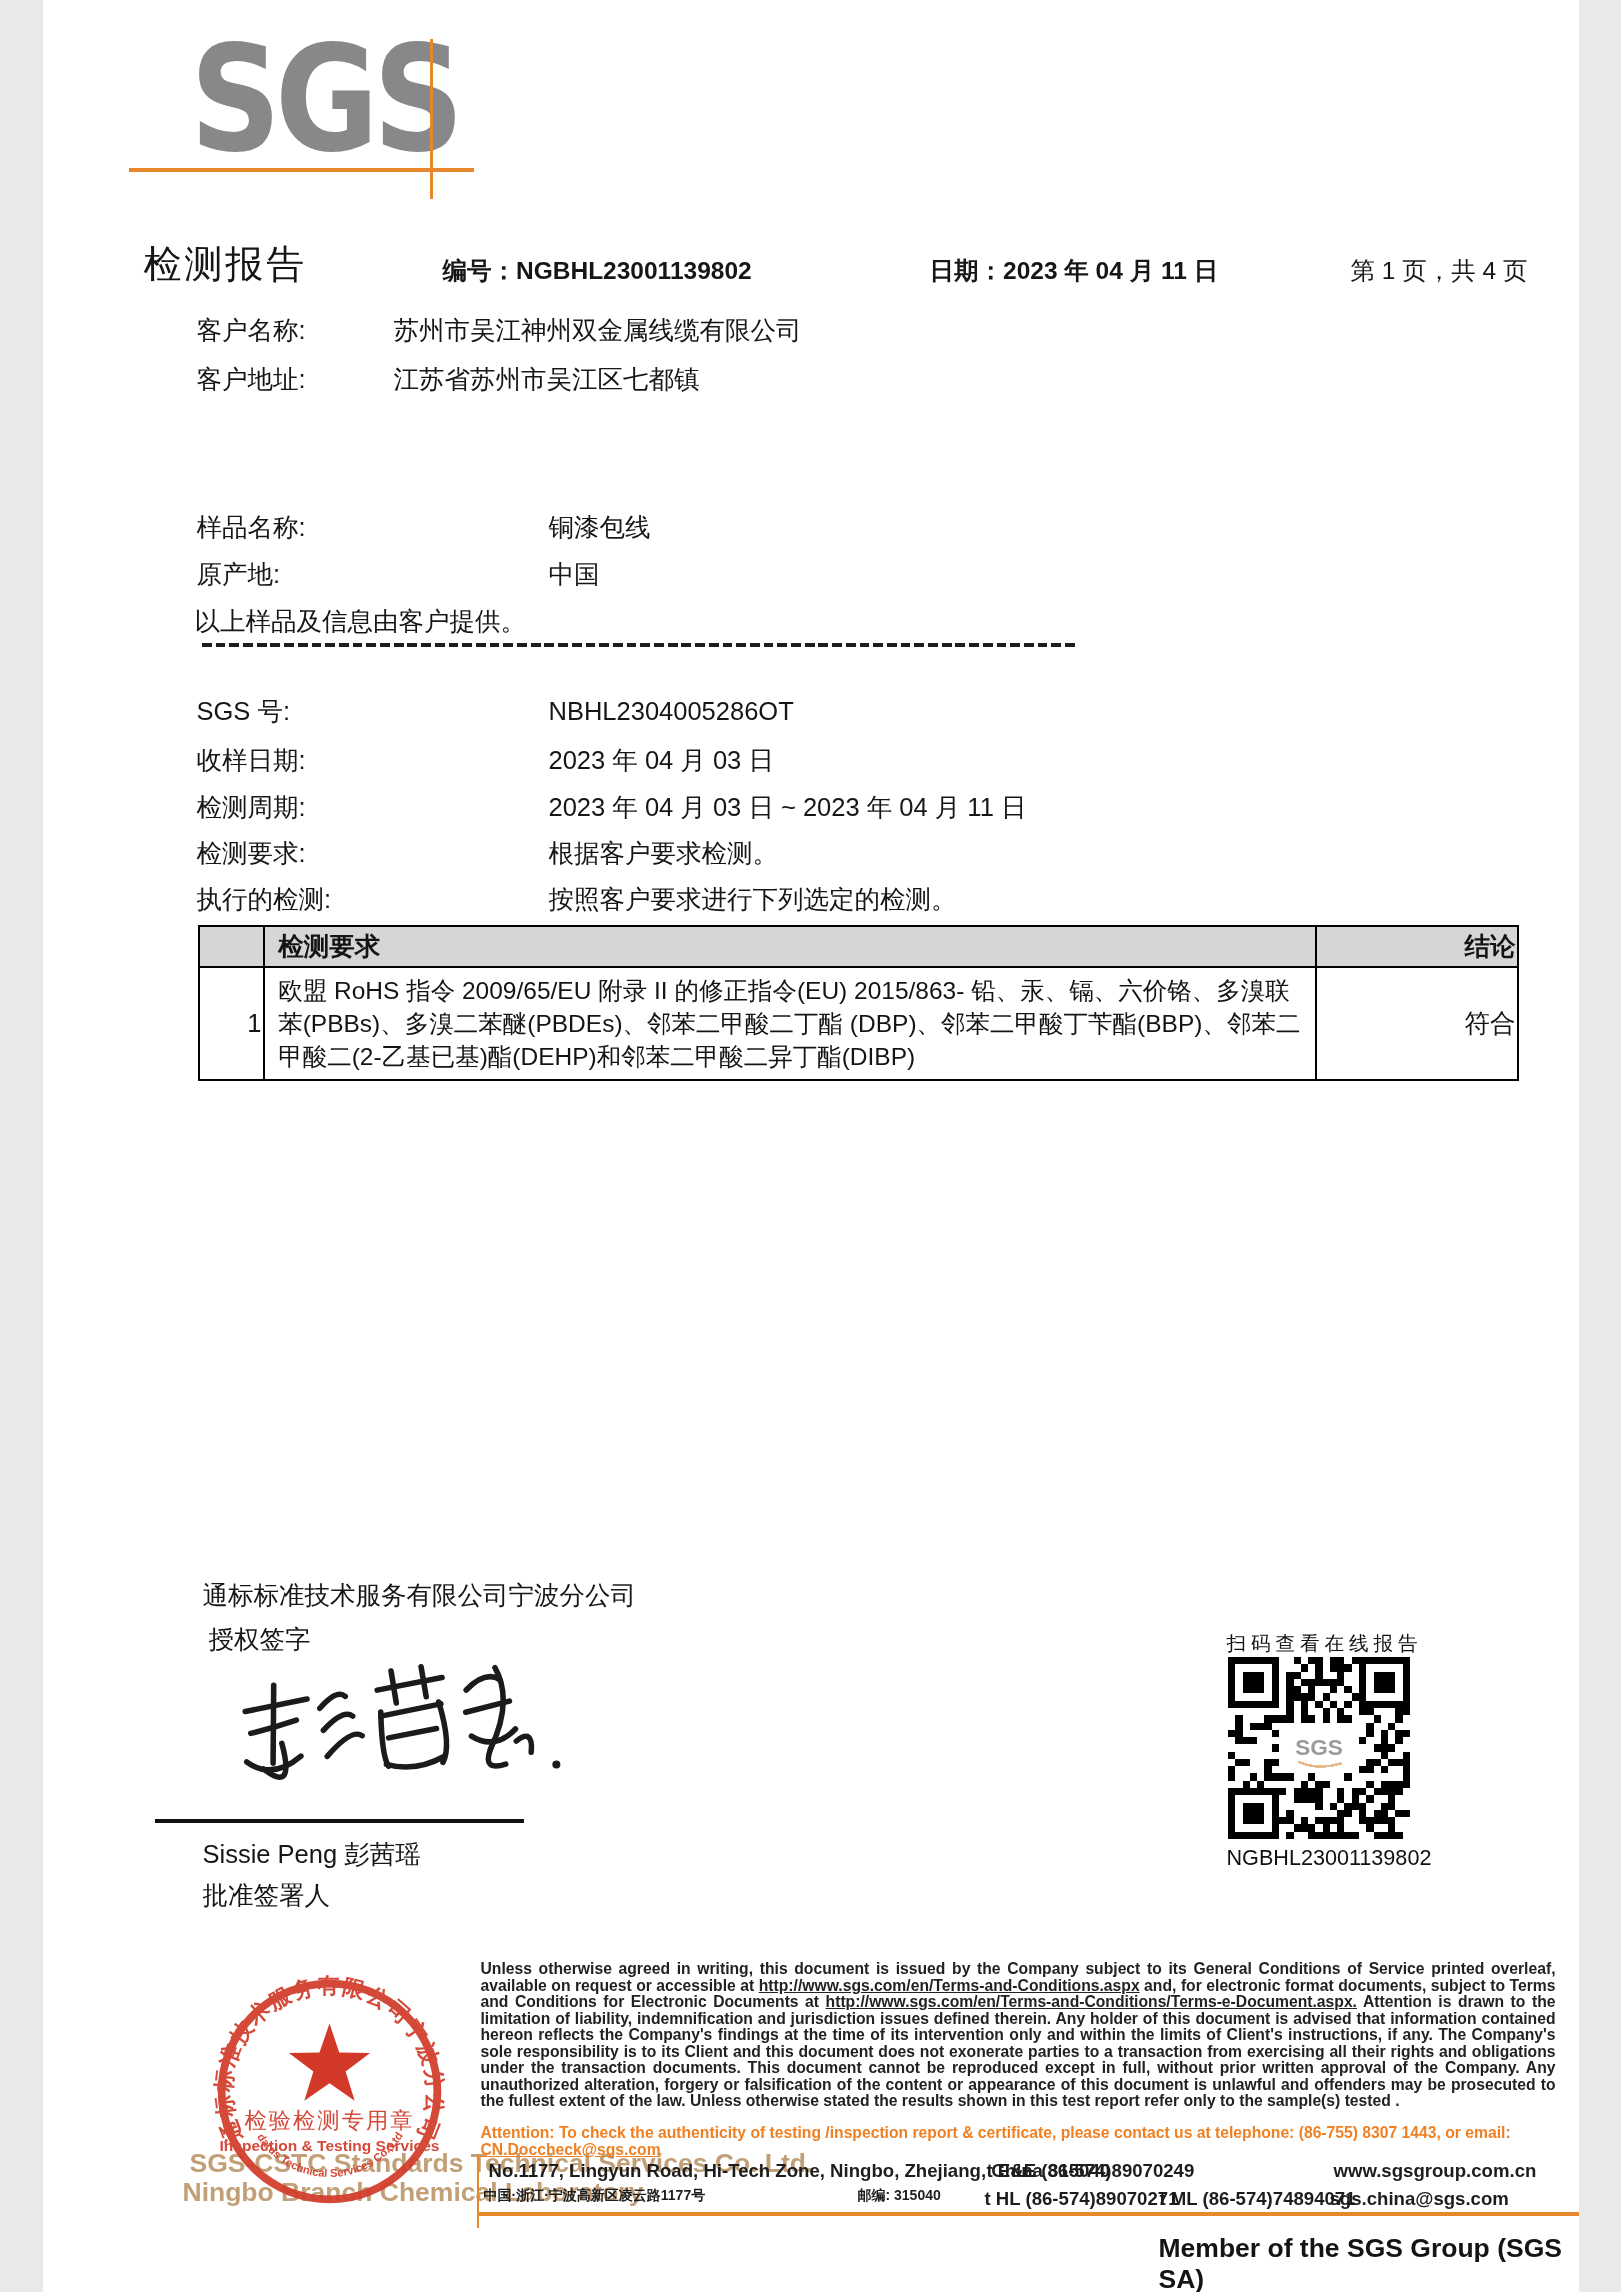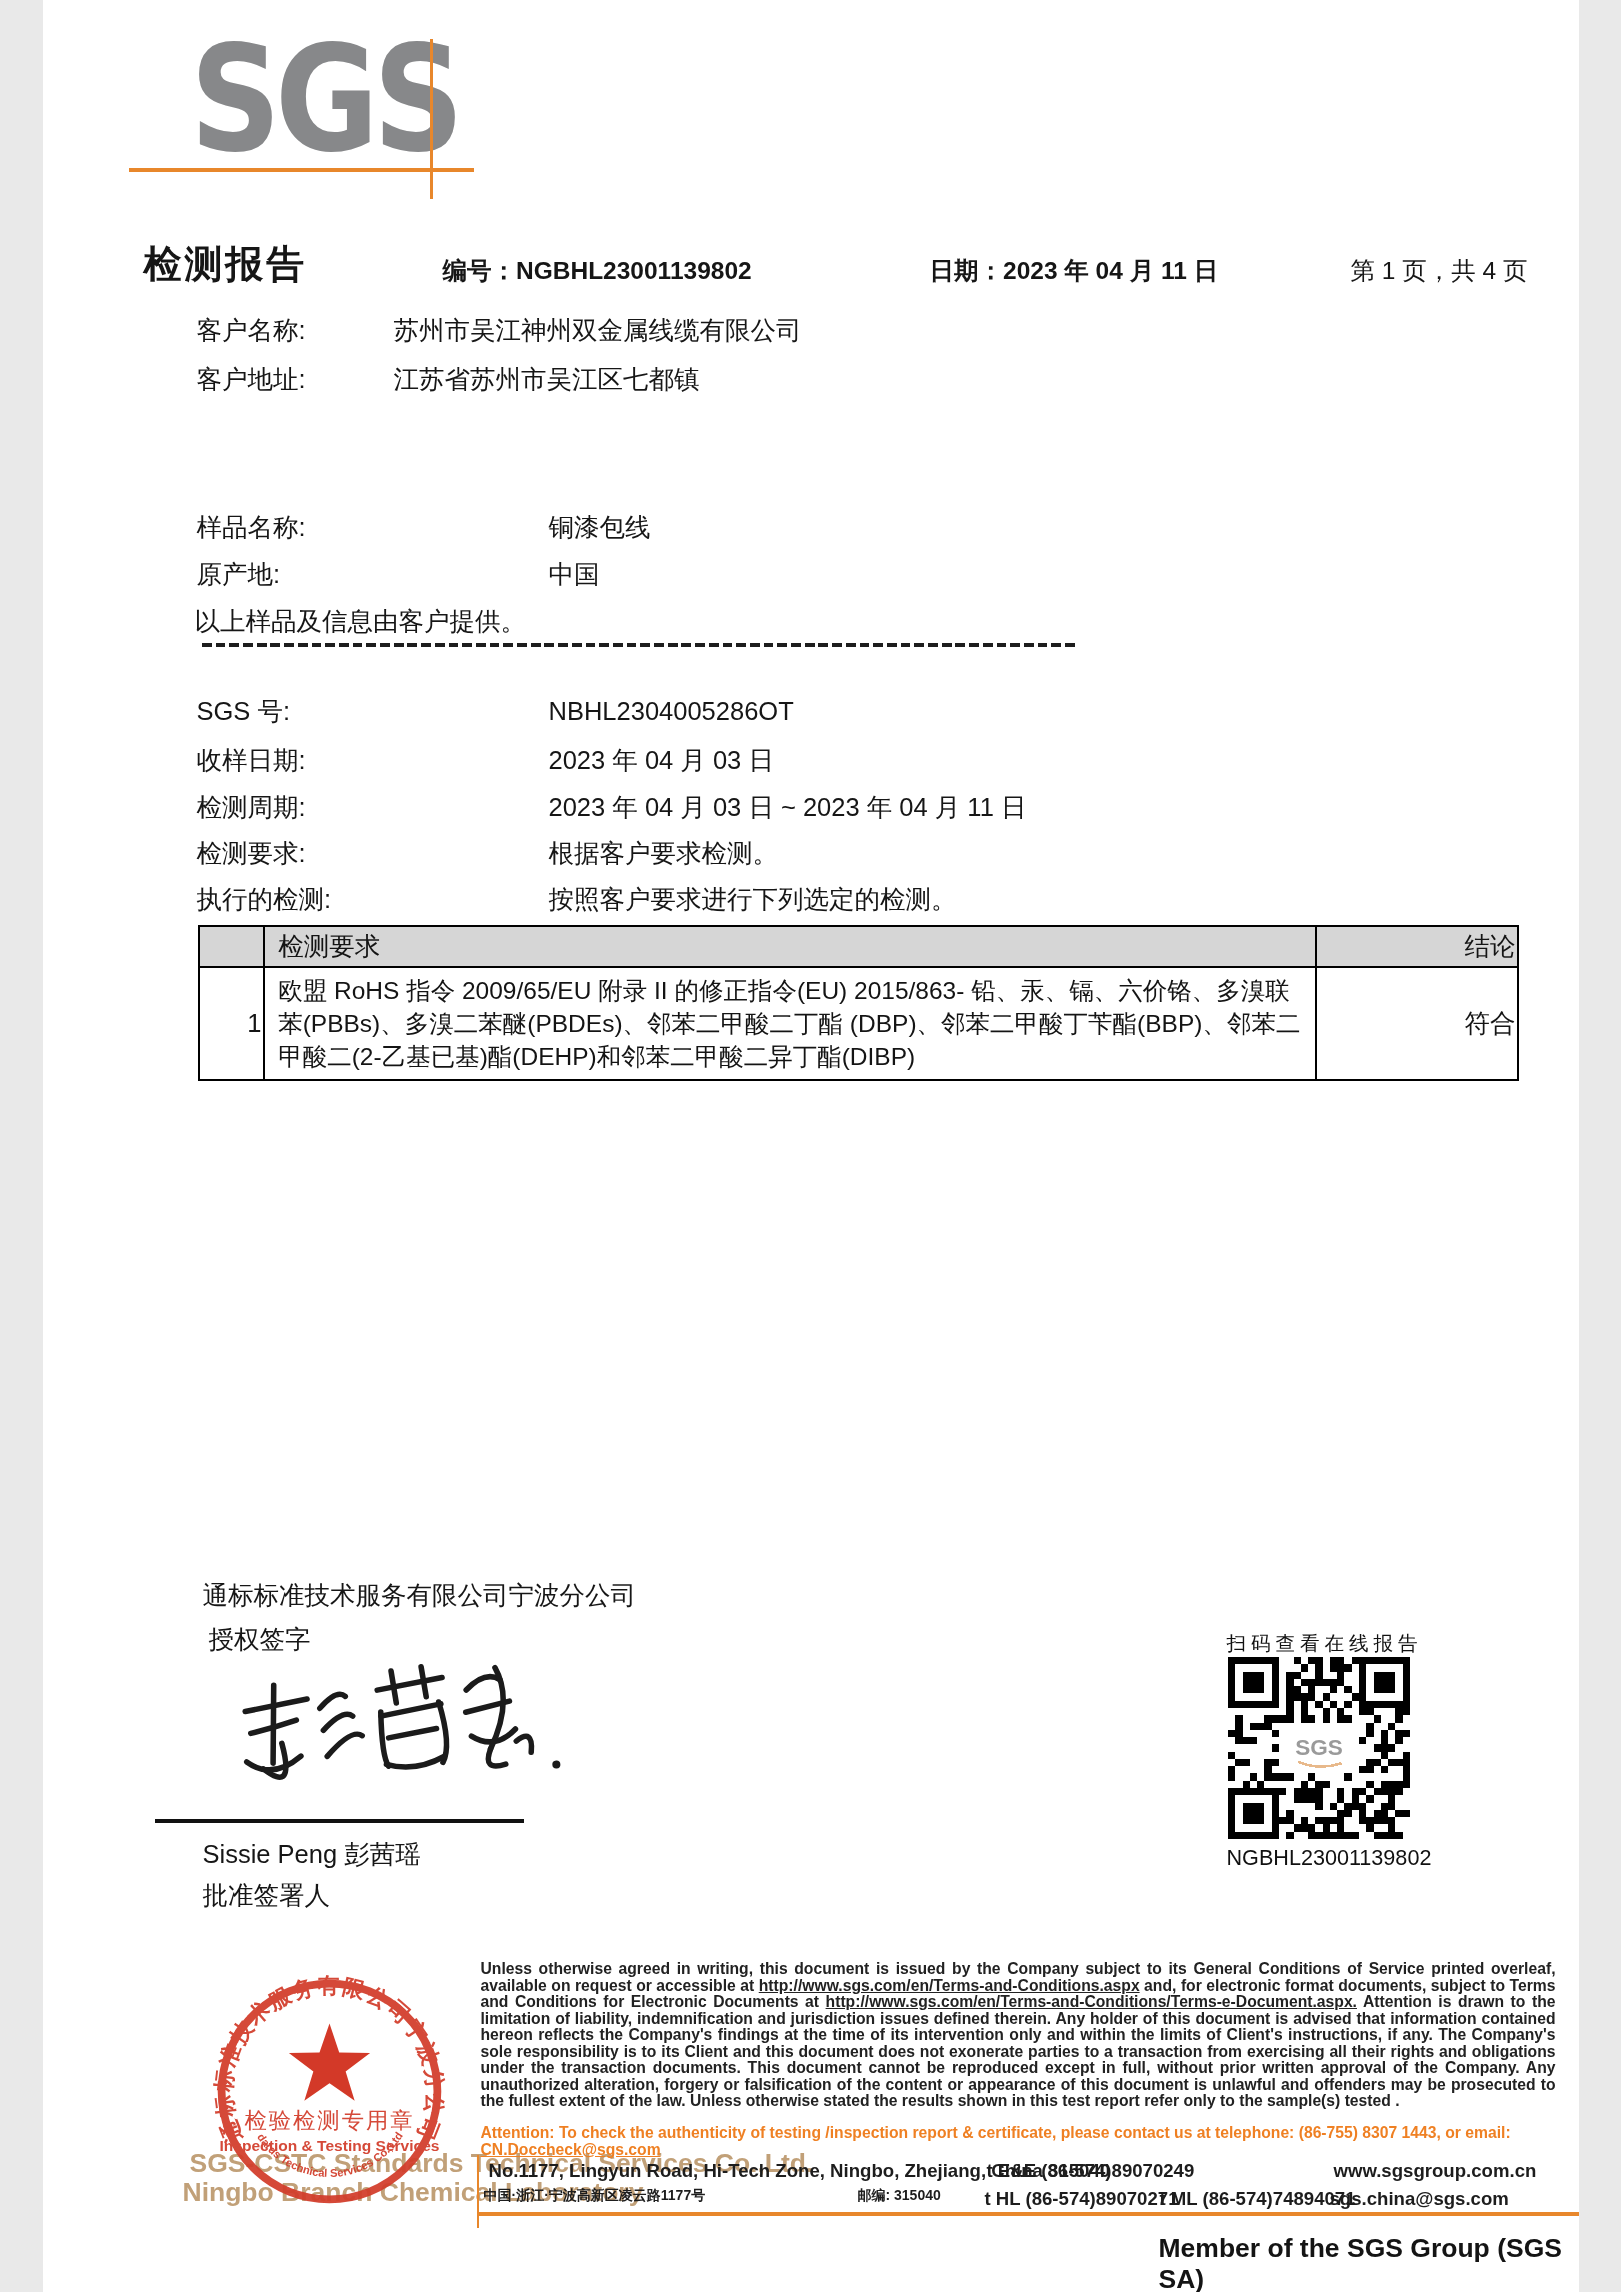--- a/index.html
+++ b/index.html
@@ -8,29 +8,29 @@
   .t{position:absolute;white-space:nowrap;line-height:1.15}
   .bold{font-weight:bold}
   .lab,.val{font-size:25.5px}
   .small-hdr{font-size:24.5px}
   
   .logo-sgs{position:absolute;left:147px;top:25.5px;font-size:147px;line-height:147px;font-weight:bold;
             color:#87888a;letter-spacing:-6.9px;transform:scale(0.86,1);transform-origin:left top;
             font-family:"DejaVu Sans","Liberation Sans",sans-serif}
   .logo-hline{position:absolute;left:86px;top:168px;width:345px;height:3.9px;background:#e8872b}
   .logo-vline{position:absolute;left:387px;top:39px;width:3.9px;height:160px;background:#e8872b}
-  .title{font-size:38px;font-weight:bold;letter-spacing:2.9px}
+  .title{font-size:38px;font-weight:normal;letter-spacing:2.9px}
   
   .dashline{position:absolute;left:159px;top:643px;width:874px;height:3.9px;
             background:repeating-linear-gradient(90deg,#1d1d1d 0 9.8px,transparent 9.8px 13.7px)}
   
   table.req{position:absolute;left:155px;top:925px;width:1321px;border-collapse:collapse;
             border:2.9px solid #000;table-layout:fixed}
   table.req td{border:2px solid #000;text-align:right;vertical-align:middle;font-size:25.5px;color:#141414}
-  table.req tr.head td{background:#d6d6d6;font-weight:normal;height:37px}
+  table.req tr.head td{background:#d6d6d6;font-weight:bold;height:37px}
   table.req td.al{text-align:left;padding-left:13.7px}
   table.req td.req-cell{font-size:24.5px;line-height:33px;padding:5.9px 13.7px;text-align:left;font-weight:normal}
   
   .sig-underline{position:absolute;left:112px;top:1819px;width:369px;height:3.9px;background:#111}
   
   .qr-caption{position:absolute;left:1184px;top:1630px;font-size:19.6px;letter-spacing:4.9px;color:#111}
   .qr-code-text{position:absolute;left:1184px;top:1845px;font-size:21.6px;color:#111}
   
   .wm{position:absolute;font-size:26.5px;font-weight:600;color:#c1a078;white-space:nowrap}
   

